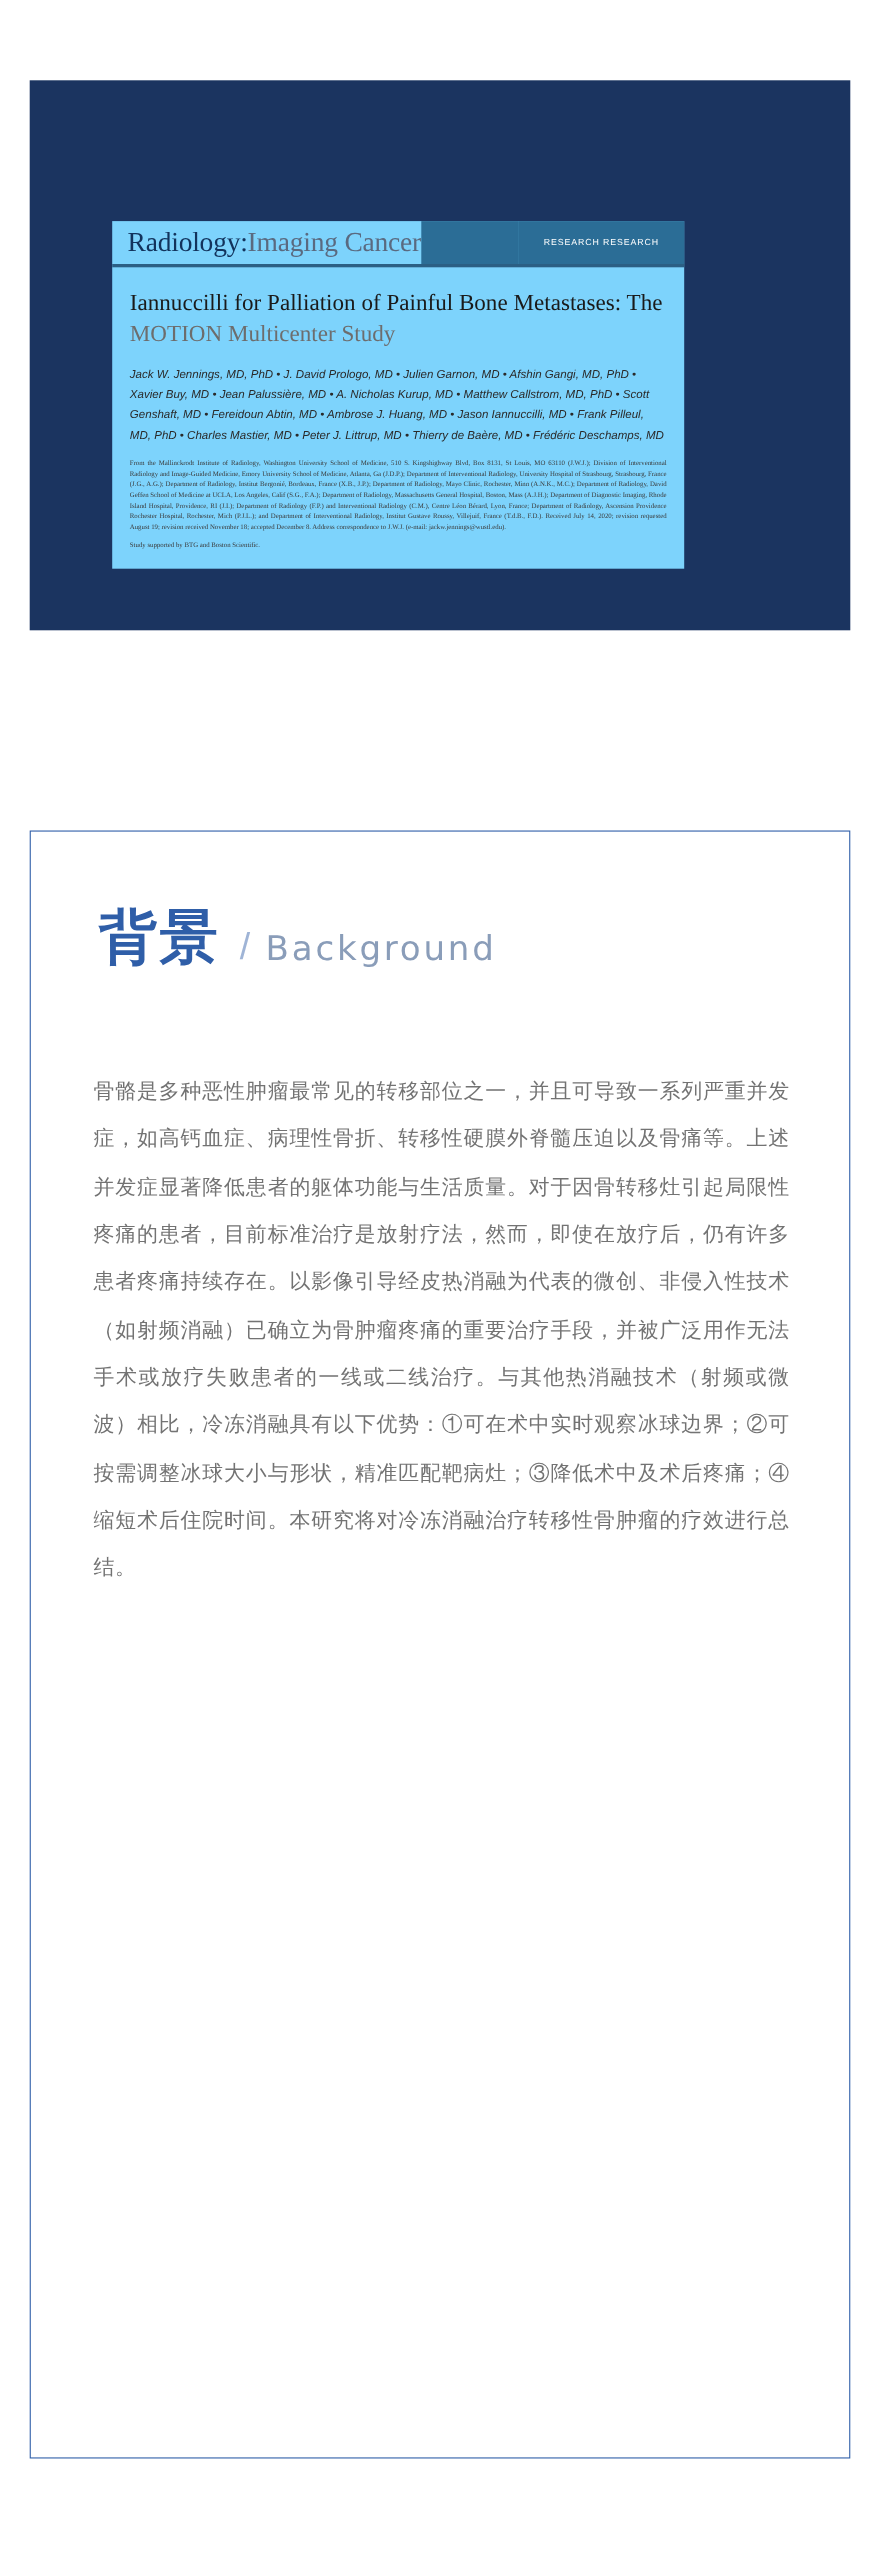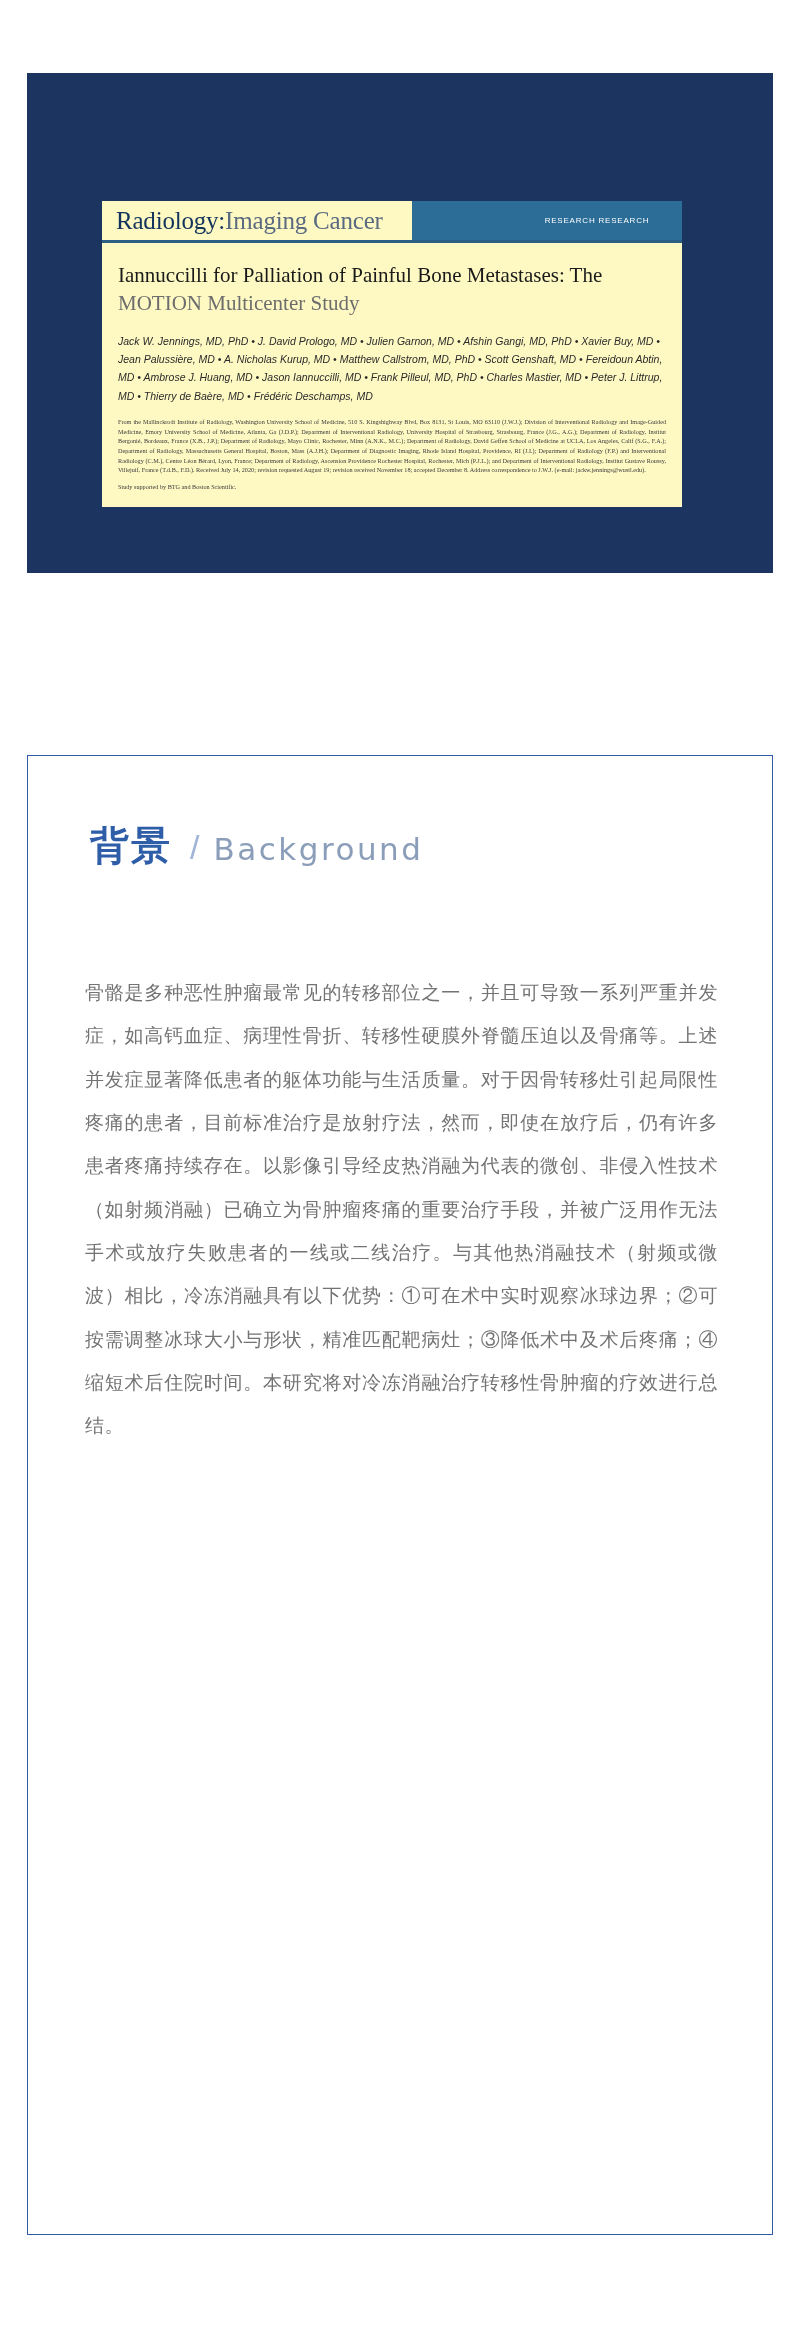--- a/index.html
+++ b/index.html
@@ -22,22 +22,22 @@
     left: 27px;
     top: 73px;
     width: 746px;
     height: 500px;
     background: #1b3460;
   }
   .paper-card {
     position: absolute;
     left: 75px;
     top: 128px;
-    width: 580px;
-    background: #fef9c3;
+    width: 520px;
+    background: #7dd3fc;
     padding: 0 0 16px 0;
   }
   .journal-head {
     display: flex;
     align-items: stretch;
     height: 42px;
     border-bottom: 3px solid #2b5f84;
   }
   .journal-title {
     flex: 1;
@@ -113,21 +113,21 @@
     background: #ffffff;
   }
   .bg-head {
     position: absolute;
     left: 62px;
     top: 70px;
     display: flex;
     align-items: flex-end;
   }
   .bg-head .cn {
-    font-size: 39px;
+    font-size: 53px;
     font-weight: bold;
     color: #2f5ea8;
     letter-spacing: 2px;
     line-height: 1;
   }
   .bg-head .slash {
     font-size: 34px;
     color: #9fb4d6;
     margin: 0 14px 1px 18px;
     line-height: 1;

